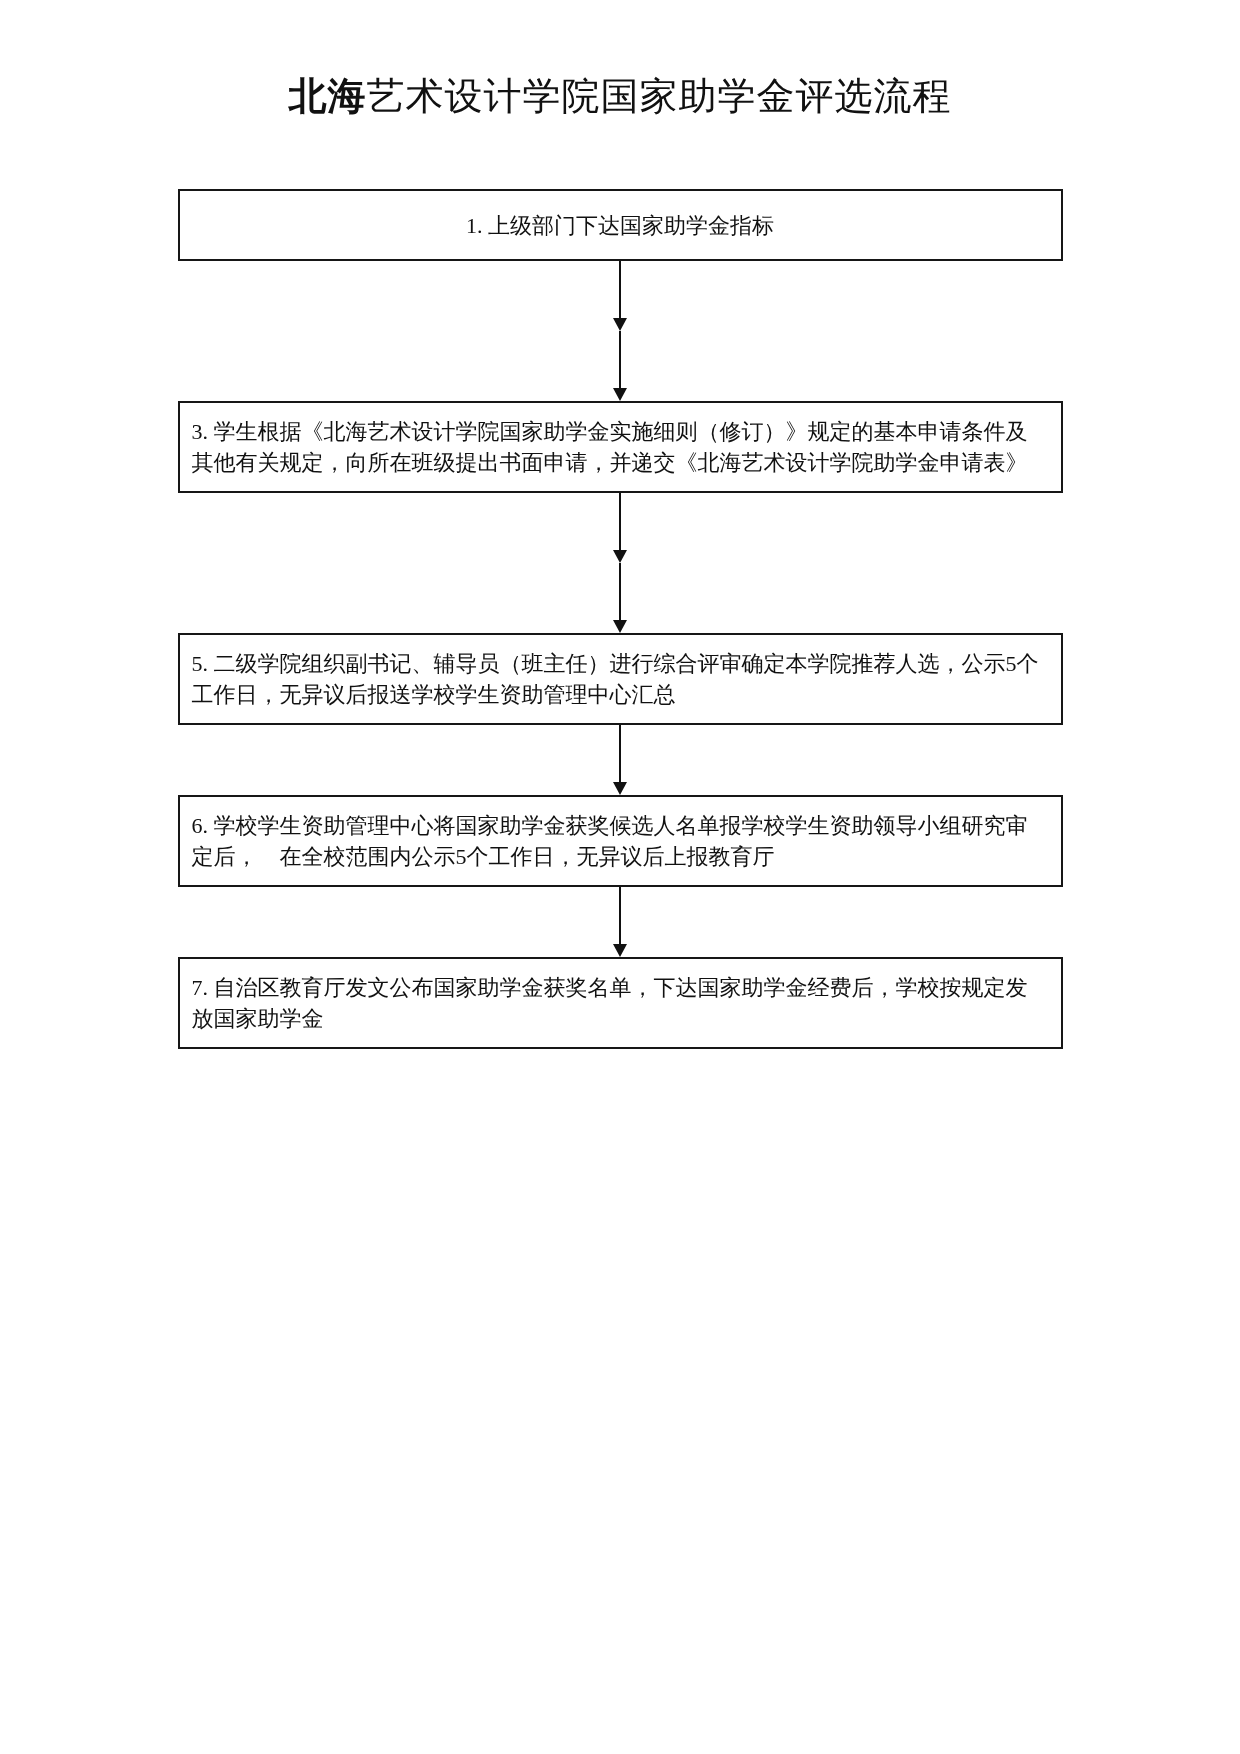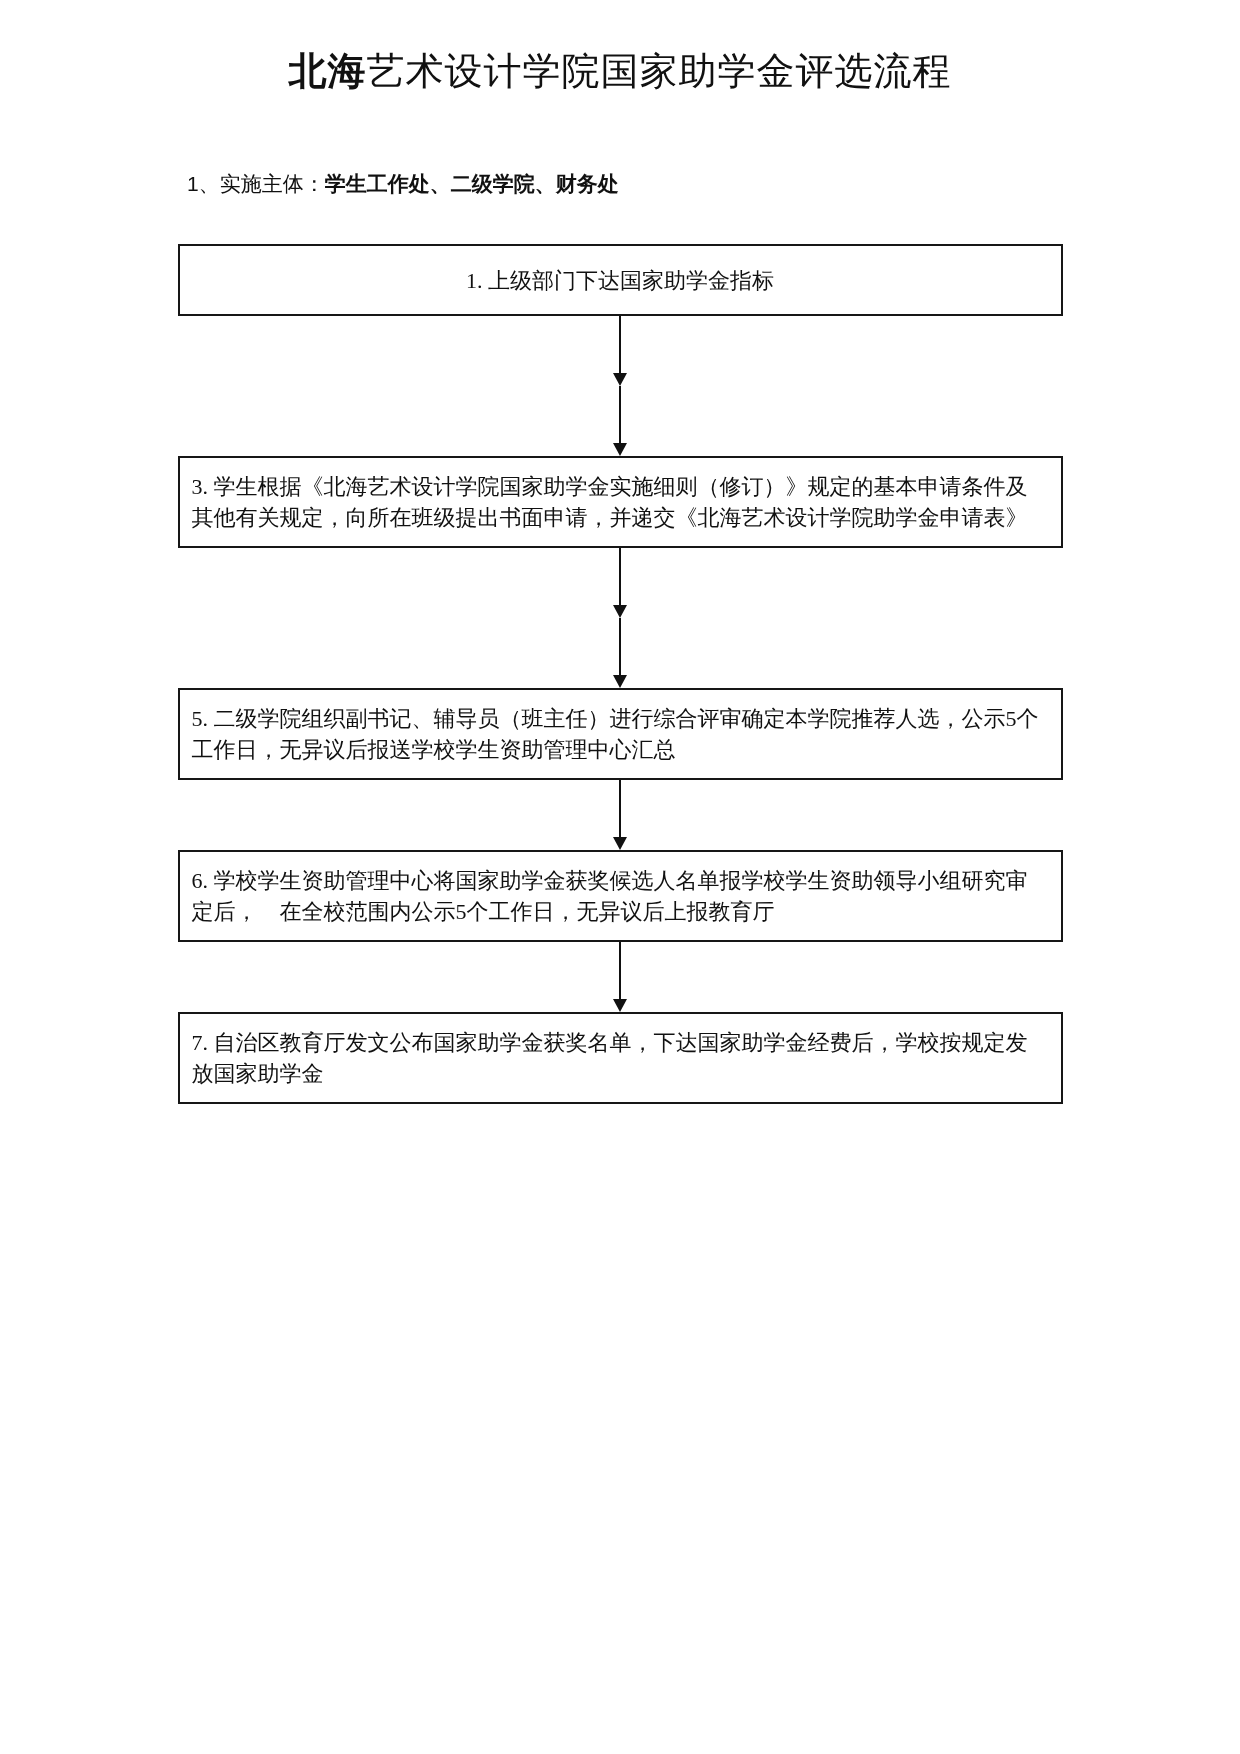--- a/index.html
+++ b/index.html
@@ -13,21 +13,21 @@
   .page {
     position: relative;
     width: 1240px;
     height: 1754px;
     background: var(--bg);
     color: var(--text);
     font-family: "Liberation Sans", "DejaVu Sans", sans-serif;
     overflow: hidden;
   }
   .title {
-    padding-top: 48px;
+    padding-top: 73px;
     text-align: center;
     font-size: 38px;
     line-height: 46px;
     font-weight: 400;
     letter-spacing: 1px;
     white-space: nowrap;
   }
   .title .emph {
     font-weight: 700;
   }
@@ -85,21 +85,20 @@
   }
 </style>
 </head>
 <body>
 
 <div class="page">
 
   <h1 class="title"><span class="emph">北海</span><span>艺术设计学院国家助学金评选流程</span></h1>
 
   <div class="meta">
-  <div class="meta-item"><span class="label">1、实施主体：</span><span class="value">学生工作处、二级学院、财务处</span></div>
 
 </div>
 
   <div class="flow">
   <div class="box center">
     <span>1. 上级部门下达国家助学金指标</span>
   </div>
 
   <div class="arrow">
     <div class="arrow-line"></div>

